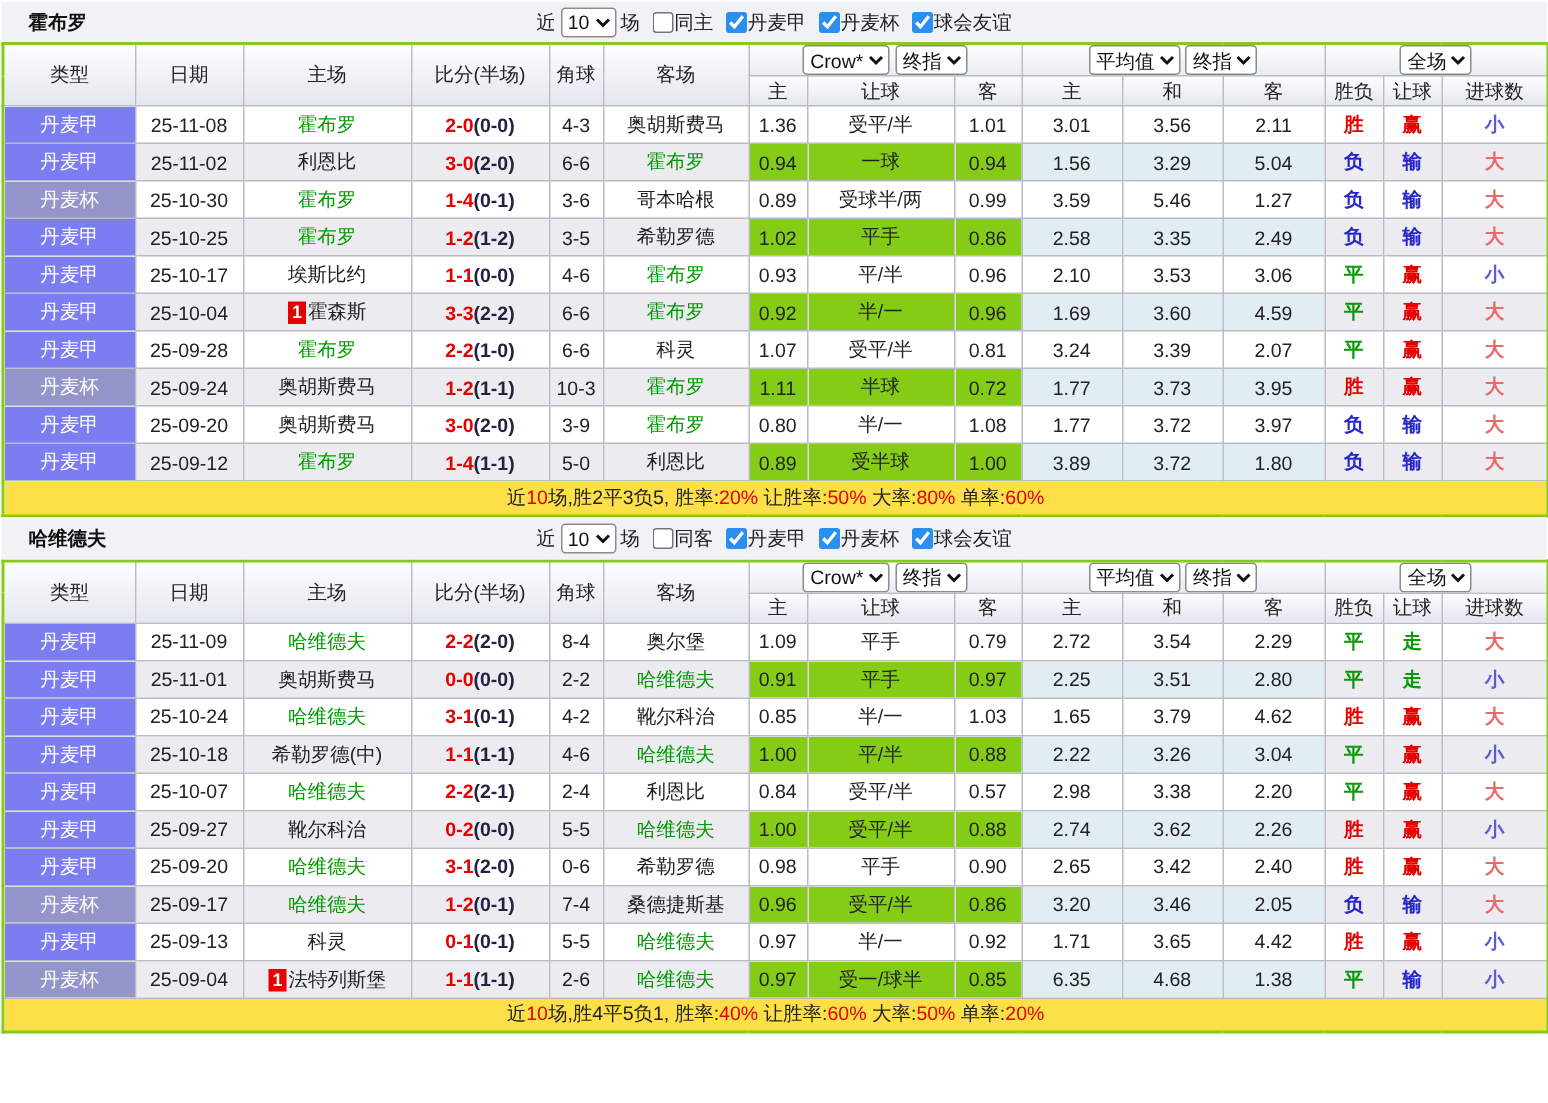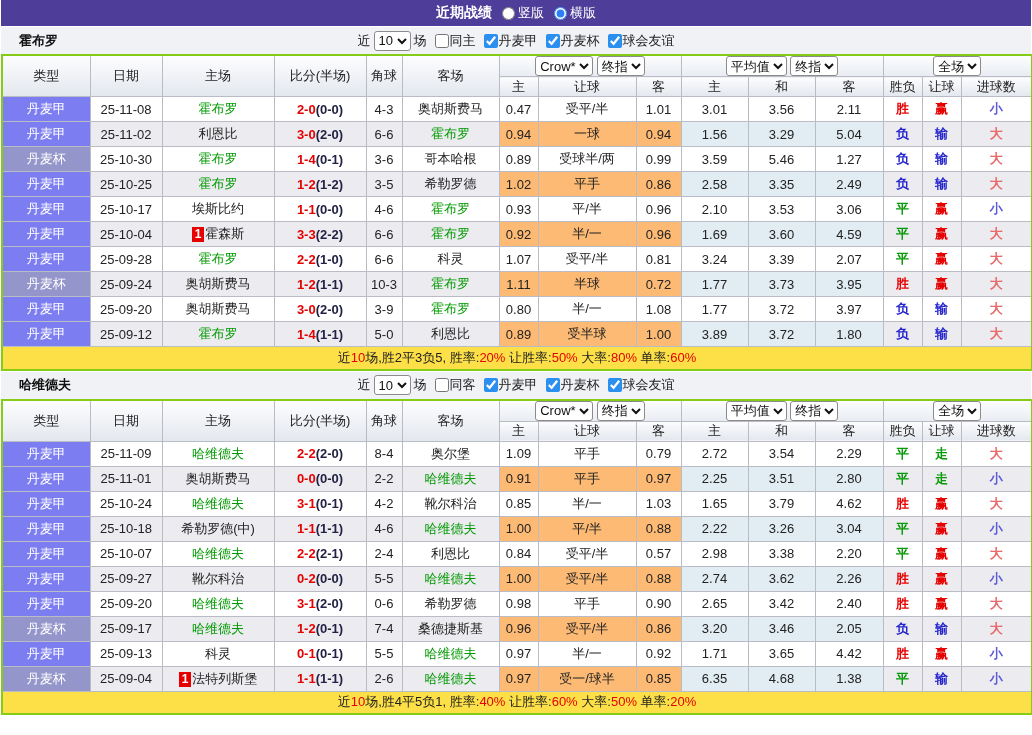--- a/index.html
+++ b/index.html
@@ -31,21 +31,21 @@
   th.ddcell { background: linear-gradient(#fdfdfe, #e8ecf2); }
   tbody td { height: 25px; }
 
   td.type { color: #fff; }
   td.type.league { background: var(--league_badge); }
   td.type.cup { background: var(--cup_badge); }
 
   tbody tr.odd td { background: #fff; }
   tbody tr.even td { background: #ececf0; }
   tbody td.crow { background: #fdf4ec; }
-  tbody tr.even td.crow { background: #fdba74; }
+  tbody tr.even td.crow { background: #84cc16; }
   tbody td.avg { background: #e9f4f9; }
   tbody tr.even td.avg { background: #e1ecf3; }
   tbody tr.odd td.type, tbody tr.even td.type { background: var(--league_badge); }
   tbody tr.odd td.type.cup, tbody tr.even td.type.cup { background: var(--cup_badge); }
 
   .score { font-weight: bold; }
   .ft { color: var(--score_ft); }
   .ht { color: var(--score_ht); }
   .focus { color: var(--focus_team); }
   .badge { display: inline-block; background: #e60000; color: #fff; font-weight: bold; font-size: 12px; line-height: 15px; padding: 0 3px; margin-right: 1px; }
@@ -57,31 +57,20 @@
   .cl-small { color: var(--small); }
 
   td.summary { height: 23px; background: #fde047; text-align: center; color: #222; }
   td.summary .red { color: #e60000; }
 </style>
 </head>
 <body>
 
 <div class="page">
 
-  <div class="titlebar">
-    <span class="main-title">近期战绩</span>
-    <label>
-      <input type="radio" name="layout" style="">
-      <span>竖版</span>
-    </label>
-    <label>
-      <input type="radio" name="layout" checked="" style="">
-      <span>横版</span>
-    </label>
-  </div>
 
   <div class="section">
     <div class="teambar">
       <span class="team-name">霍布罗</span>
       <div class="filterbar">
         <span>近</span>
         <select class="dd"><option>10</option></select>
         <span>场</span>
         <label class="cb">
           <input type="checkbox" style="">
@@ -152,21 +141,21 @@
         </tr>
       </thead>
       <tbody id="tbody-0">
           <tr class="odd">
             <td class="type league">丹麦甲</td>
             <td class="date">25-11-08</td>
             <td class="team"><span class="focus">霍布罗</span></td>
             <td class="score"><span class="ft">2-0</span><span class="ht">(0-0)</span></td>
             <td class="corner">4-3</td>
             <td class="team"><span>奥胡斯费马</span></td>
-            <td class="crow">0.47</td>
+            <td class="crow">1.36</td>
             <td class="crow">受平/半</td>
             <td class="crow">1.01</td>
             <td class="avg">3.01</td>
             <td class="avg">3.56</td>
             <td class="avg">2.11</td>
             <td class="res cl-win">胜</td>
             <td class="res cl-win">赢</td>
             <td class="res cl-small">小</td>
           </tr>
           <tr class="even">

